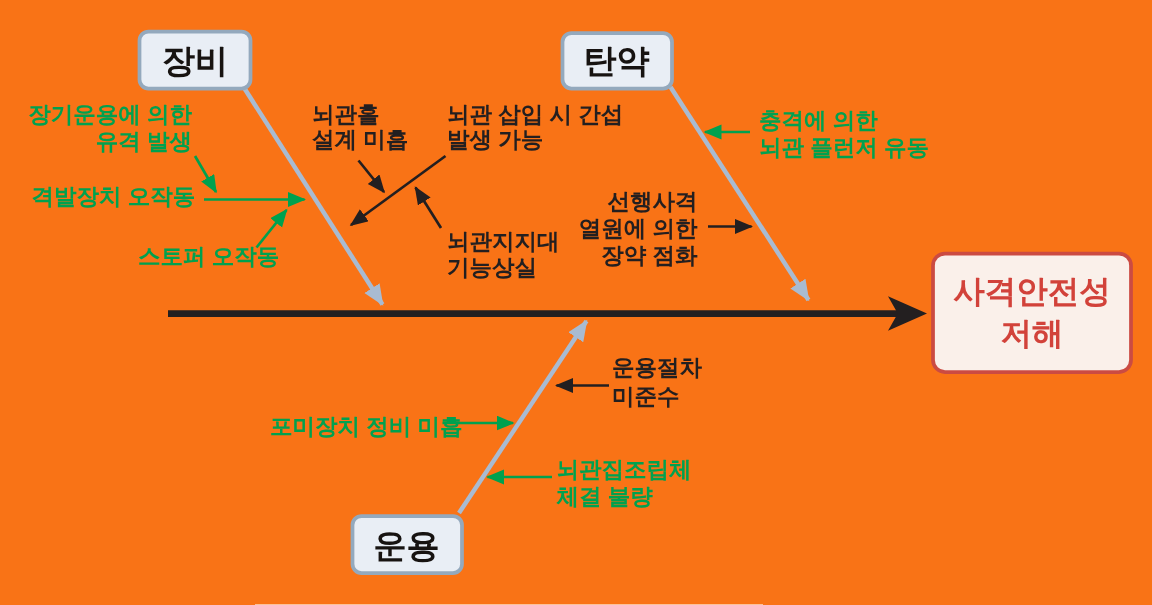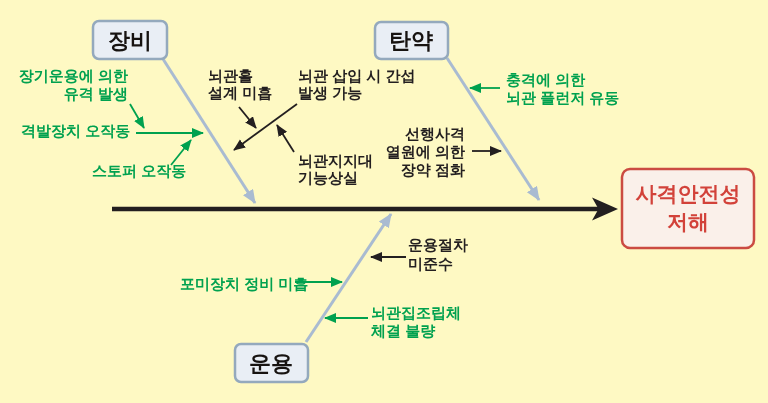--- a/index.html
+++ b/index.html
@@ -1,18 +1,18 @@
 <!DOCTYPE html>
 <html><head>
 <meta charset="utf-8">
 <style>
   html, body { margin: 0; padding: 0; background: #ffffff; }
   .stage {
     width: 768px; height: 403px;
-    background: #fef9c3;
+    background: #f97316;
     position: relative;
     font-family: "Liberation Sans", "DejaVu Sans", sans-serif;
     overflow: hidden;
   }
   svg { display: block; }
   .cause-green  { fill: #00a14f; font-size: 15px; font-weight: bold; font-family: "Liberation Sans", "DejaVu Sans", sans-serif; }
   .cause-black  { fill: #231f20; font-size: 15px; font-weight: bold; font-family: "Liberation Sans", "DejaVu Sans", sans-serif; }
   .cat-label    { fill: #171311; font-size: 22px; font-weight: bold; text-anchor: middle; font-family: "Liberation Sans", "DejaVu Sans", sans-serif; }
   .effect-label { fill: #d2423a; font-size: 21px; font-weight: bold; text-anchor: middle; font-family: "Liberation Sans", "DejaVu Sans", sans-serif; }
   .cat-box    { stroke: #94a9bd; stroke-width: 2.5; }

